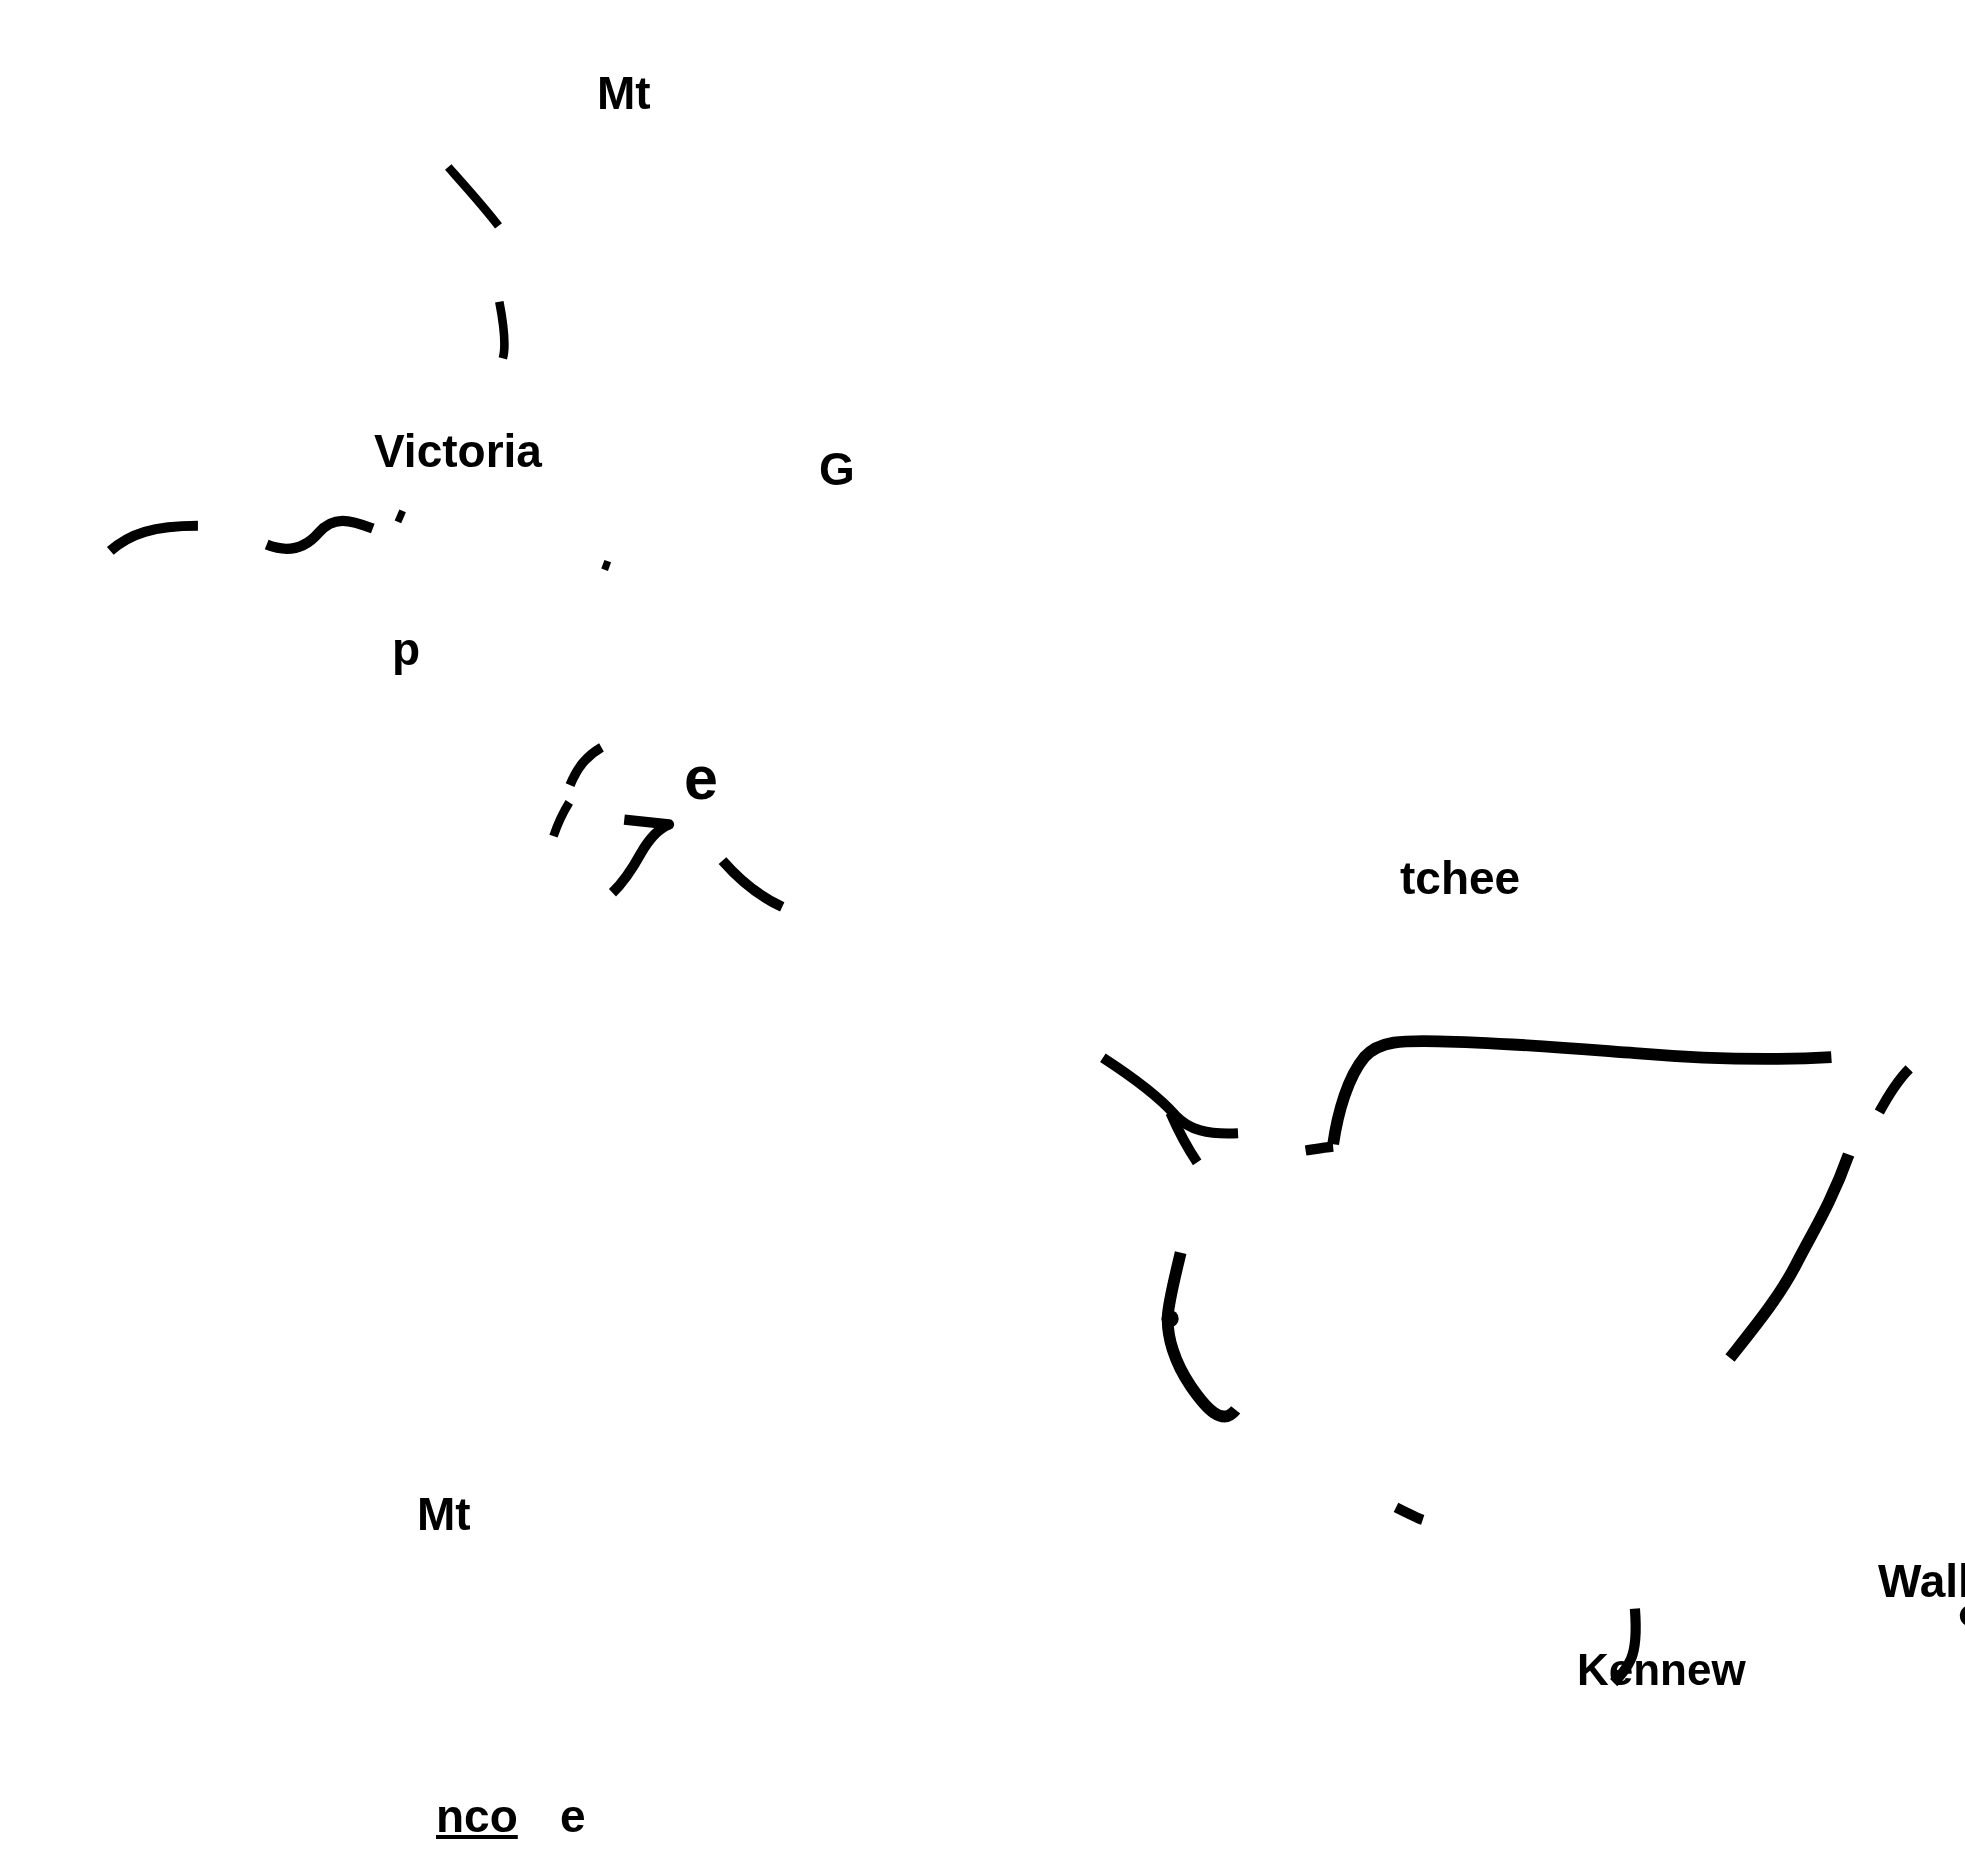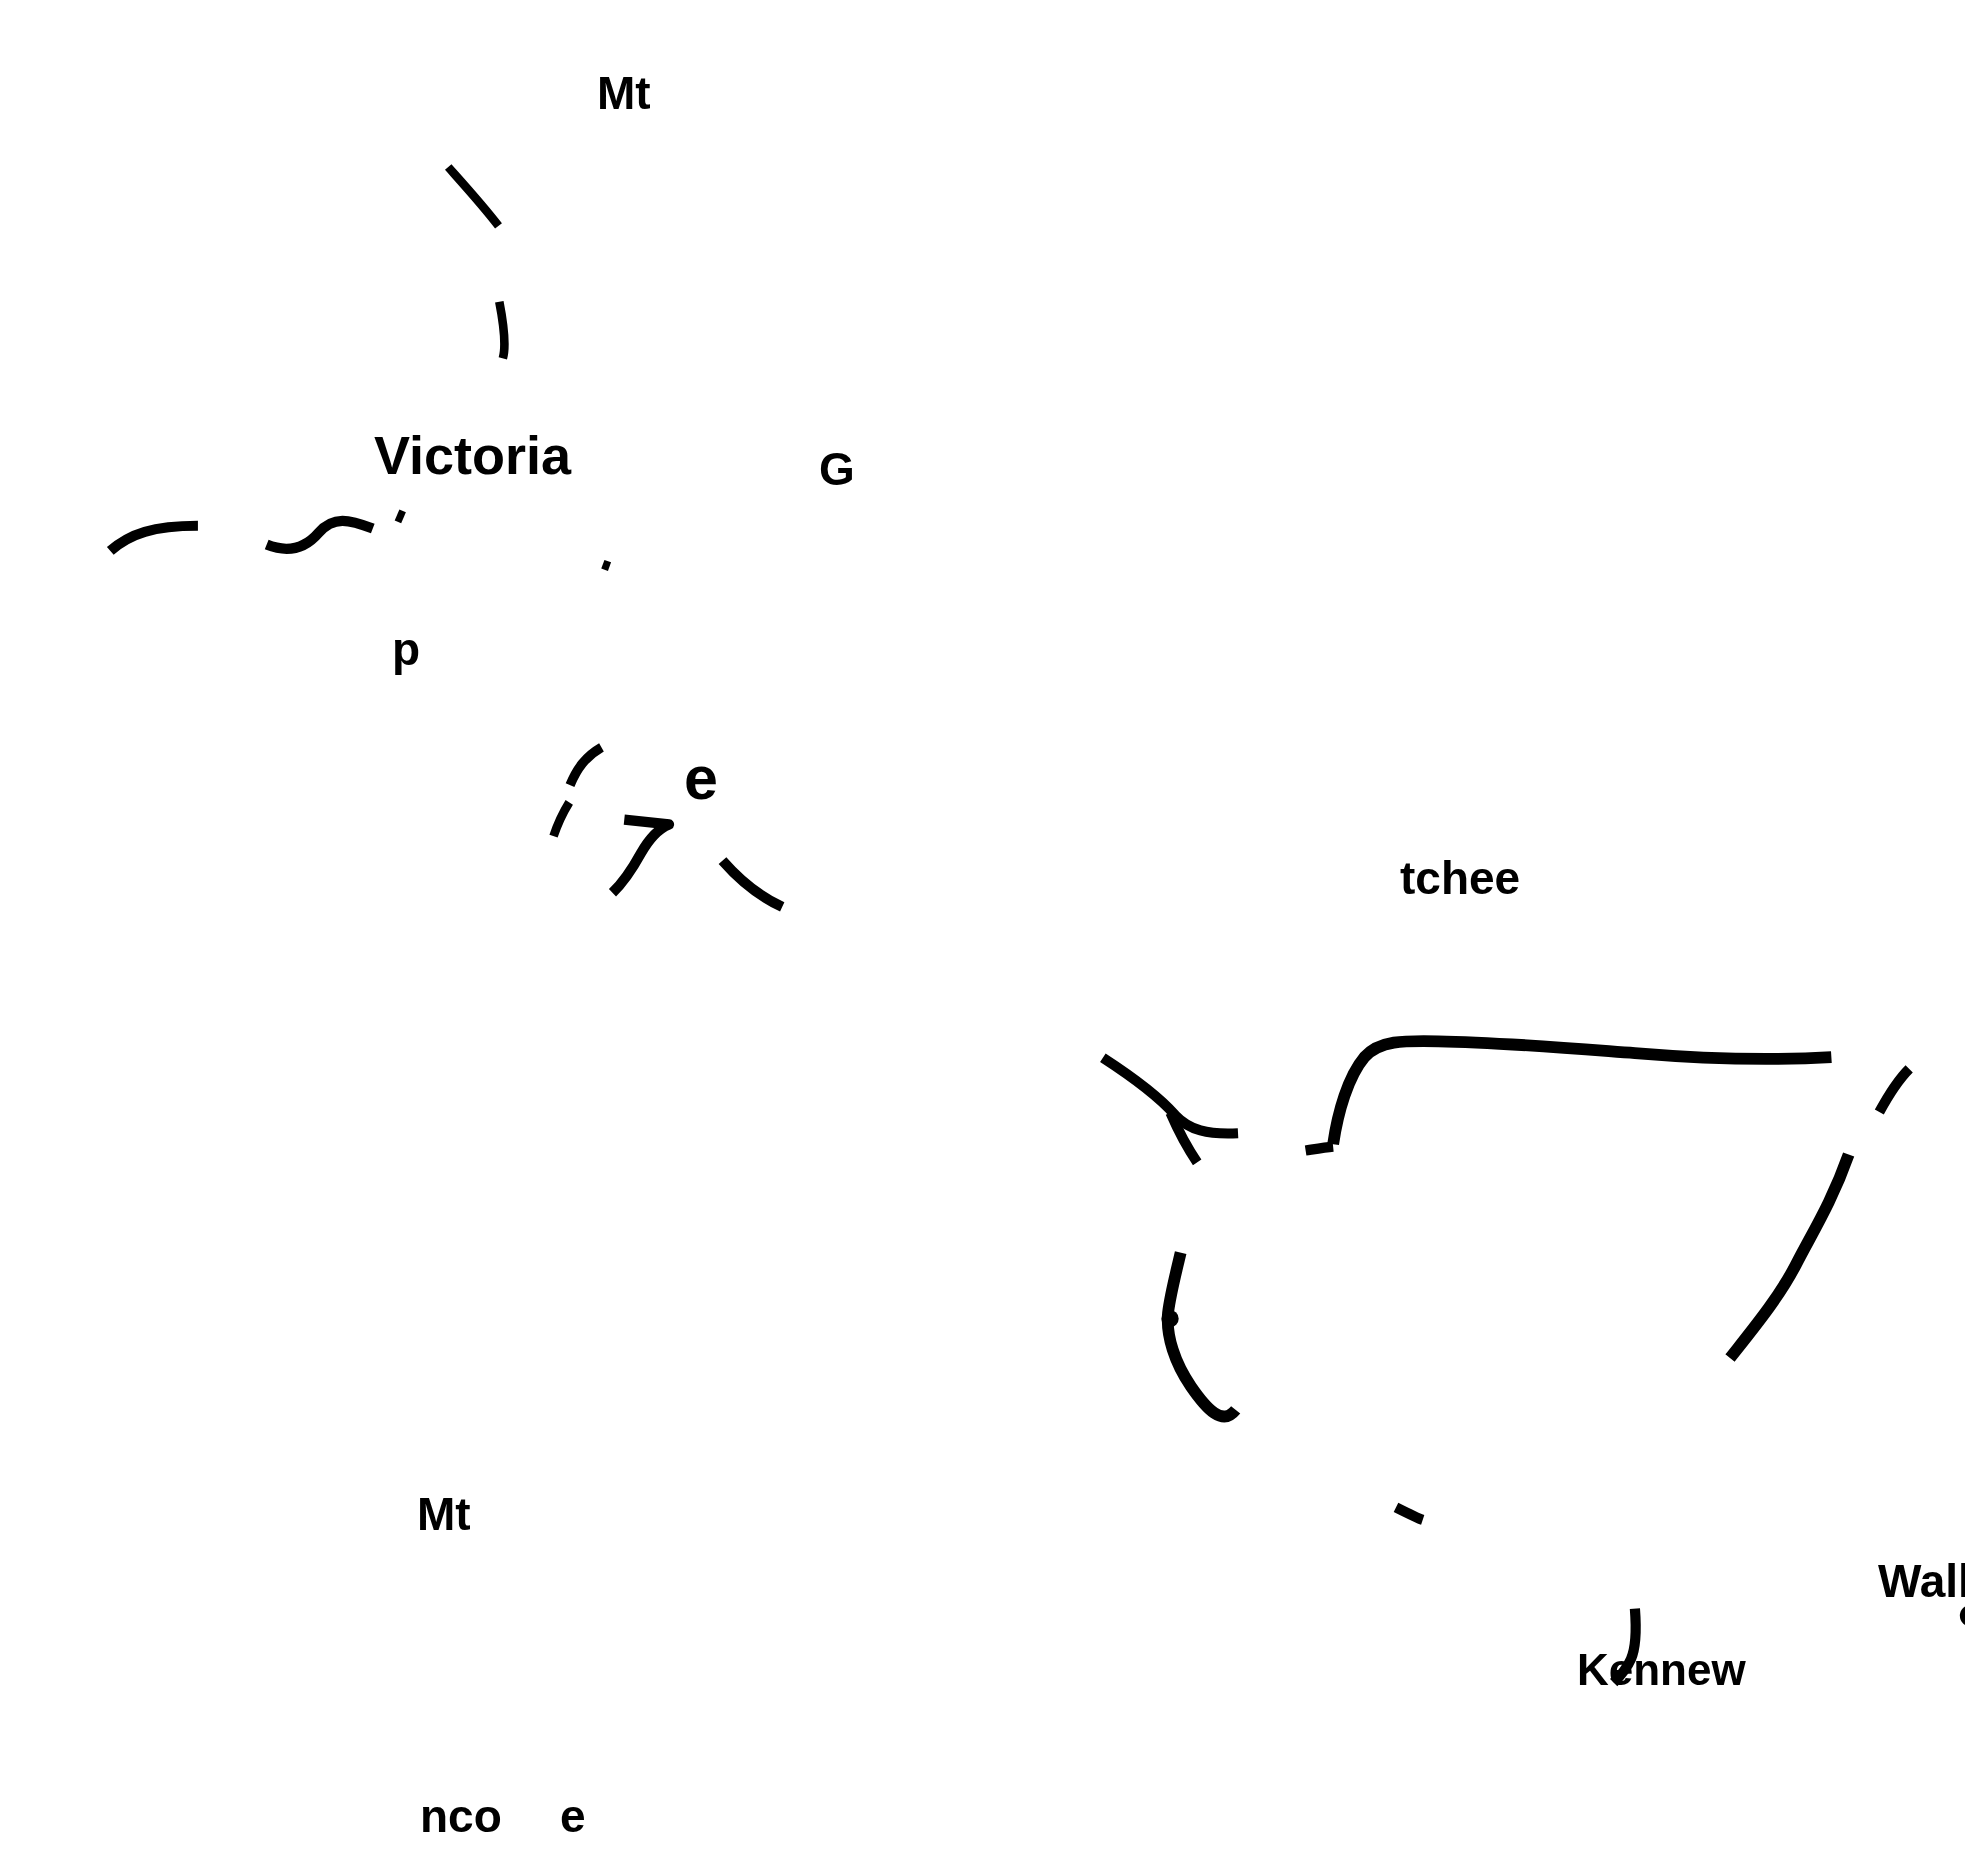--- a/index.html
+++ b/index.html
@@ -65,26 +65,26 @@
         <path d="M 4160 4094 C 4164 4146 4164 4190 4150 4222 C 4138 4250 4120 4268 4106 4282" stroke="#000000" stroke-width="26" fill="none"></path>
       </g>
     <g id="marker-layer" fill="#000000">
         <circle cx="2977" cy="3356" r="22" fill="#000000"></circle>
         <circle cx="5015" cy="4112" r="28" fill="#000000"></circle>
       </g>
   </svg>
 
   <div id="label-layer">
       <div class="map-label" style="left: 597px; top: 70px; font-size: 46px;">Mt</div>
-      <div class="map-label" style="left: 374px; top: 428px; font-size: 54px;">Victoria</div>
+      <div class="map-label" style="left: 374px; top: 428px; font-size: 46px;">Victoria</div>
       <div class="map-label" style="left: 819px; top: 446px; font-size: 46px;">G</div>
       <div class="map-label" style="left: 392px; top: 626px; font-size: 46px;">p</div>
       <div class="map-label" style="left: 684px; top: 748px; font-size: 61px;">e</div>
       <div class="map-label" style="left: 1400px; top: 855px; font-size: 46px;">tchee</div>
       <div class="map-label" style="left: 417px; top: 1491px; font-size: 46px;">Mt</div>
       <div class="map-label" style="left: 1577px; top: 1648px; font-size: 44px;">Kennew</div>
       <div class="map-label" style="left: 1878px; top: 1558px; font-size: 46px;">Walla W</div>
-      <div class="map-label" style="left: 420px; top: 1793px; font-size: 46px;">nco</div>
+      <div class="map-label" style="left: 436px; top: 1793px; font-size: 46px; text-decoration: underline;">nco</div>
       <div class="map-label" style="left: 560px; top: 1793px; font-size: 46px;">e</div>
     </div>
 
 </div>
 
 
 </body></html>

